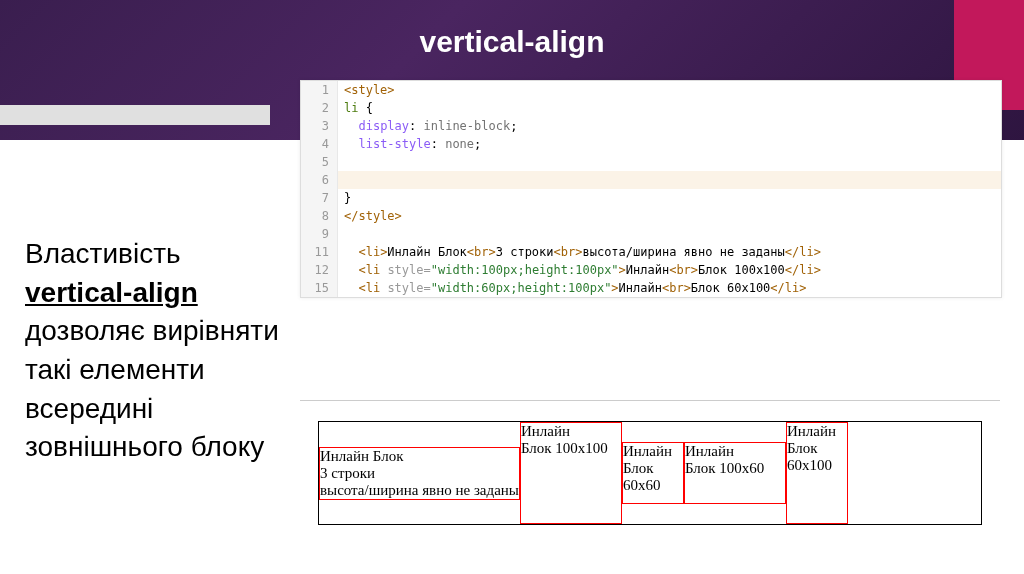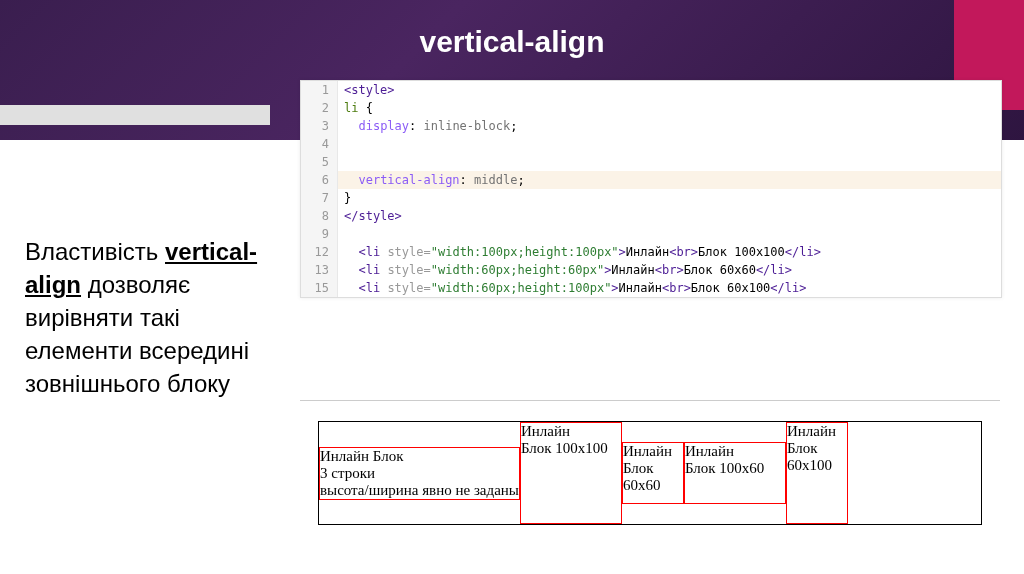--- a/index.html
+++ b/index.html
@@ -2,31 +2,31 @@
 <html><head>
 <meta charset="utf-8">
 <style>
   html,body{margin:0;padding:0;width:1024px;height:574px;font-family:Arial,sans-serif;background:#fff;overflow:hidden}
   .top-bg{position:absolute;left:0;top:0;width:1024px;height:140px;
     background:linear-gradient(135deg,#3a1e4f 0%,#4a2560 40%,#2e1540 100%)}
   .accent{position:absolute;right:0;top:0;width:70px;height:110px;background:#c2185b}
   .title{position:absolute;left:0;top:25px;width:1024px;text-align:center;color:#fff;
     font-size:30px;font-weight:bold}
   .grey-strip{position:absolute;left:0;top:105px;width:270px;height:20px;background:#e0e0e0}
-  .desc{position:absolute;left:25px;top:235px;width:260px;font-size:24px;line-height:1.38;color:#000}
+  .desc{position:absolute;left:25px;top:235px;width:260px;font-size:28px;line-height:1.38;color:#000}
   .desc b{font-weight:bold;text-decoration:underline}
   .code-card{position:absolute;left:300px;top:80px;width:700px;background:#fff;
     border:1px solid #ddd;box-shadow:0 0 4px rgba(0,0,0,.08)}
   .code{font-family:Consolas,monospace;font-size:12px;line-height:18px}
   .code-row{display:flex;height:18px}
   .code-row.hl{background:#fbf3e7}
   .gut{width:28px;text-align:right;color:#999;background:#f5f5f5;padding-right:8px;
     border-right:1px solid #e8e8e8;user-select:none}
   .src{padding-left:6px;white-space:pre}
-  .t-tag{color:#4c1d95}.t-attr{color:#999}.t-str{color:#2e7d32}
+  .t-tag{color:#a16207}.t-attr{color:#999}.t-str{color:#2e7d32}
   .t-sel{color:#4d7c0f}.t-prop{color:#8b5cf6}.t-val{color:#737373}
   .preview-card{position:absolute;left:300px;top:400px;width:700px;height:160px;
     background:#fff;border-top:1px solid #ccc}
   .preview{margin:20px 18px 0 18px;border:1px solid #000;padding:0;font-family:'Times New Roman',serif;font-size:15px}
   .preview li{display:inline-block;list-style:none;border:1px solid red;vertical-align:middle}
 </style>
 </head>
 <body>
 
 <div class="top-bg"></div>
@@ -48,47 +48,47 @@
       <div class="code-row">
         <div class="gut">2</div>
         <div class="src"><span class="t-sel">li</span> {</div>
       </div>
       <div class="code-row">
         <div class="gut">3</div>
         <div class="src">  <span class="t-prop">display</span>: <span class="t-val">inline-block</span>;</div>
       </div>
       <div class="code-row">
         <div class="gut">4</div>
+        <div class="src">  <span class="t-prop">list-style</span>: <span class="t-val">none</span>;</div>
       </div>
       <div class="code-row">
         <div class="gut">5</div>
       </div>
       <div class="code-row hl">
         <div class="gut">6</div>
-        <div class="src">  <span class="t-prop">vertical-align</span>: <span class="t-val">middle</span>;</div>
       </div>
       <div class="code-row">
         <div class="gut">7</div>
         <div class="src">}</div>
       </div>
       <div class="code-row">
         <div class="gut">8</div>
         <div class="src"><span class="t-tag">&lt;/style&gt;</span></div>
       </div>
       <div class="code-row">
         <div class="gut">9</div>
         <div class="src"> </div>
       </div>
       <div class="code-row">
+        <div class="gut">11</div>
+        <div class="src">  <span class="t-tag">&lt;li&gt;</span>Инлайн Блок<span class="t-tag">&lt;br&gt;</span>3 строки<span class="t-tag">&lt;br&gt;</span>высота/ширина явно не заданы<span class="t-tag">&lt;/li&gt;</span></div>
+      </div>
+      <div class="code-row">
         <div class="gut">12</div>
         <div class="src">  <span class="t-tag">&lt;li</span> <span class="t-attr">style=</span><span class="t-str">"width:100px;height:100px"</span><span class="t-tag">&gt;</span>Инлайн<span class="t-tag">&lt;br&gt;</span>Блок 100x100<span class="t-tag">&lt;/li&gt;</span></div>
-      </div>
-      <div class="code-row">
-        <div class="gut">13</div>
-        <div class="src">  <span class="t-tag">&lt;li</span> <span class="t-attr">style=</span><span class="t-str">"width:60px;height:60px"</span><span class="t-tag">&gt;</span>Инлайн<span class="t-tag">&lt;br&gt;</span>Блок 60x60<span class="t-tag">&lt;/li&gt;</span></div>
       </div>
       <div class="code-row">
         <div class="gut">15</div>
         <div class="src">  <span class="t-tag">&lt;li</span> <span class="t-attr">style=</span><span class="t-str">"width:60px;height:100px"</span><span class="t-tag">&gt;</span>Инлайн<span class="t-tag">&lt;br&gt;</span>Блок 60x100<span class="t-tag">&lt;/li&gt;</span></div>
       </div>
     </div>
 </div>
 
 <div class="preview-card">
   <ul class="preview" id="preview-holder"><li>Инлайн Блок<br>3 строки<br>высота/ширина явно не заданы</li><li style="width:100px;height:100px">Инлайн<br>Блок 100x100</li><li style="width:60px;height:60px">Инлайн<br>Блок 60x60</li><li style="width:100px;height:60px">Инлайн<br>Блок 100x60</li><li style="width:60px;height:100px">Инлайн<br>Блок 60x100</li></ul>

